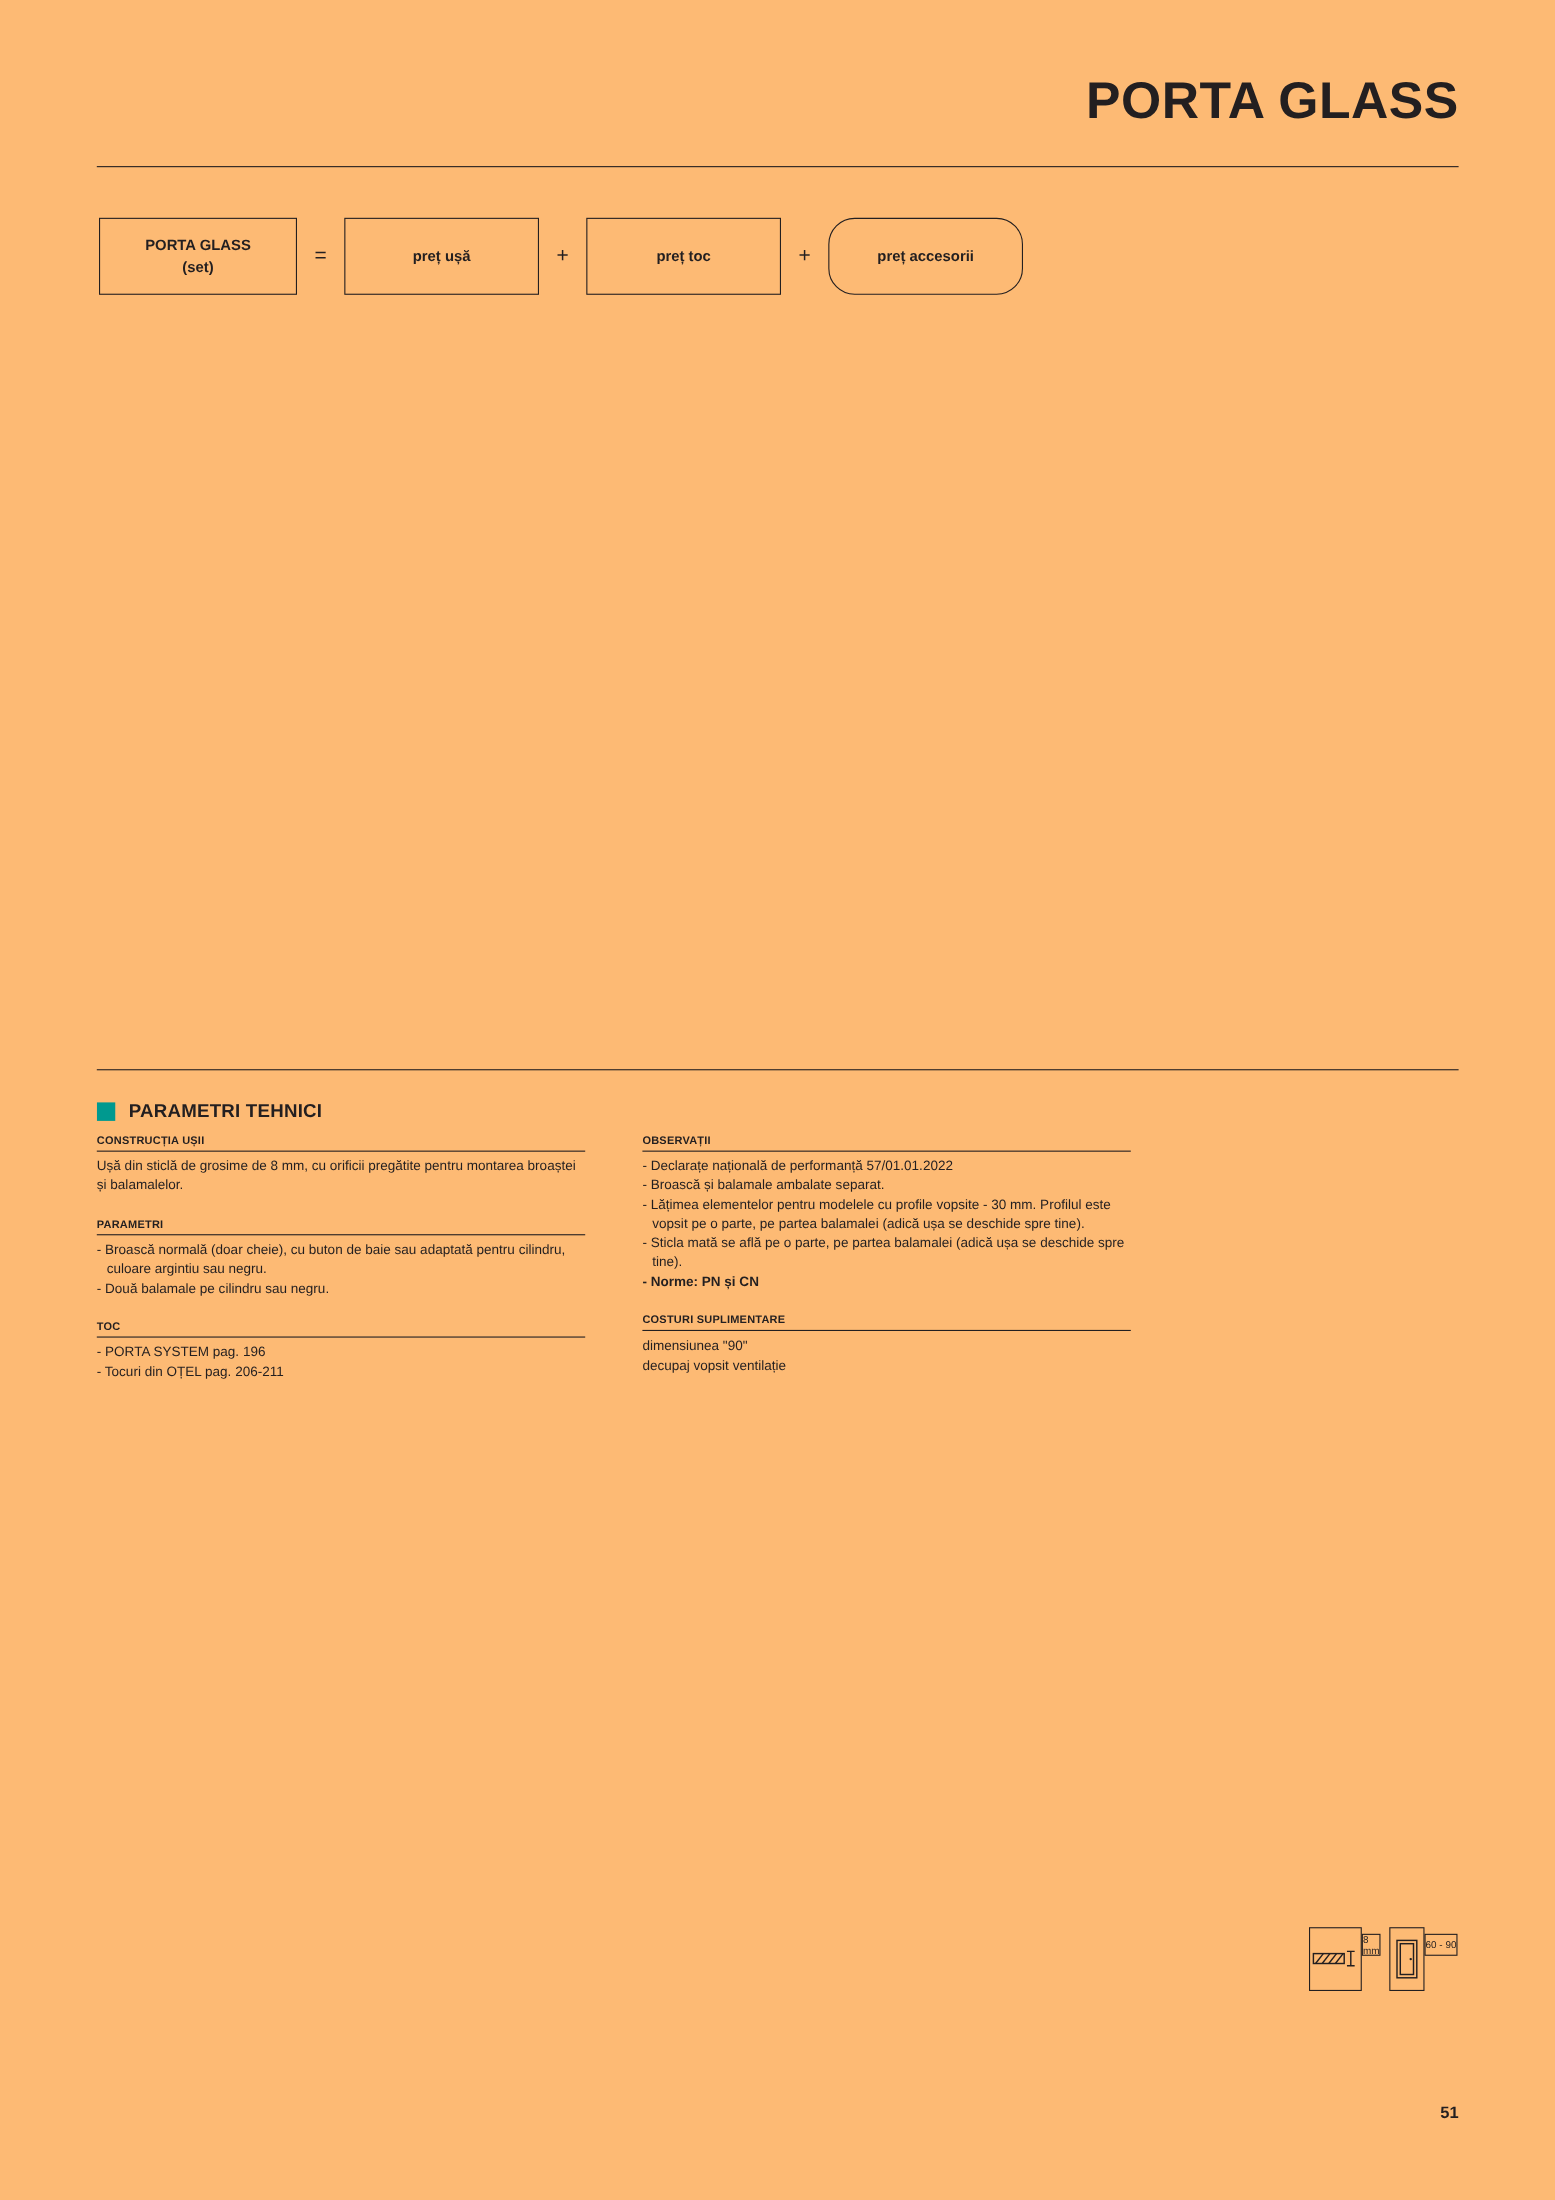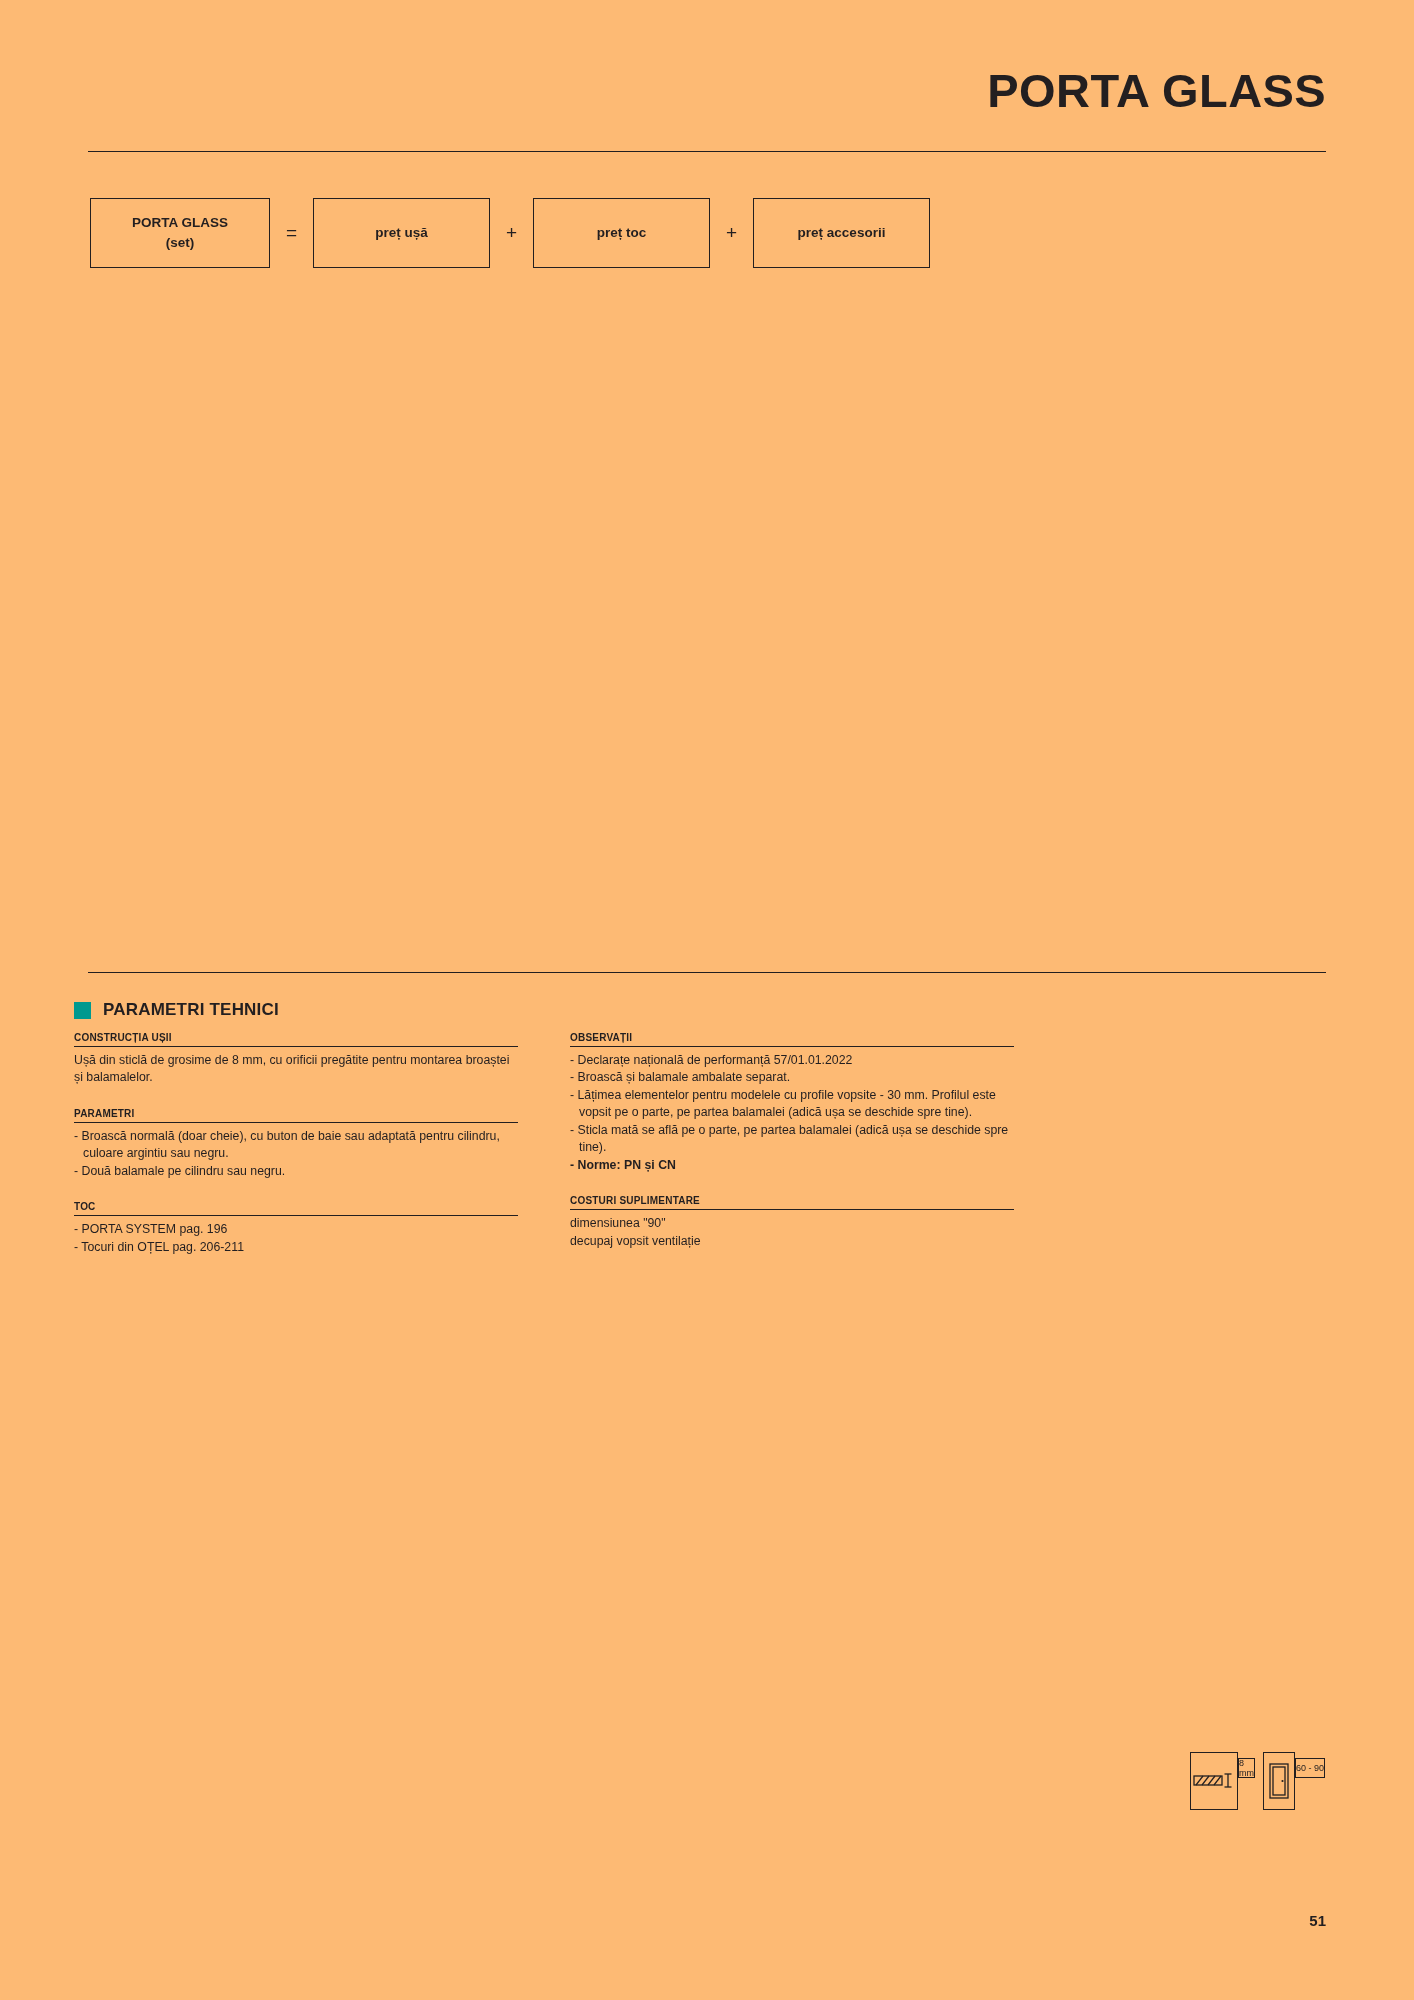--- a/index.html
+++ b/index.html
@@ -59,21 +59,21 @@
     text-align: center;
     font-size: 13.5px;
     font-weight: bold;
     line-height: 1.45;
     box-sizing: border-box;
     padding: 2px 6px;
   }
   .fbox.set { width: 180px; }
   .fbox.usa { width: 177px; }
   .fbox.toc { width: 177px; }
-  .fbox.acc { width: 177px; }
+  .fbox.acc { width: 177px; border-radius: 24px; }
   .op {
     width: 43px;
     display: flex;
     align-items: center;
     justify-content: center;
     font-size: 19px;
     font-weight: normal;
     color: #231f20;
   }
 
@@ -82,21 +82,21 @@
     position: absolute;
     left: 88px;
     right: 88px;
     top: 972px;
     height: 0;
     border-top: 1.4px solid #231f20;
   }
 
   .params {
     position: absolute;
-    left: 74px;
+    left: 88px;
     right: 88px;
     top: 1000px;
   }
   .params-title {
     display: flex;
     align-items: center;
     gap: 12px;
     margin: 0 0 12px 0;
   }
   .teal-square {

